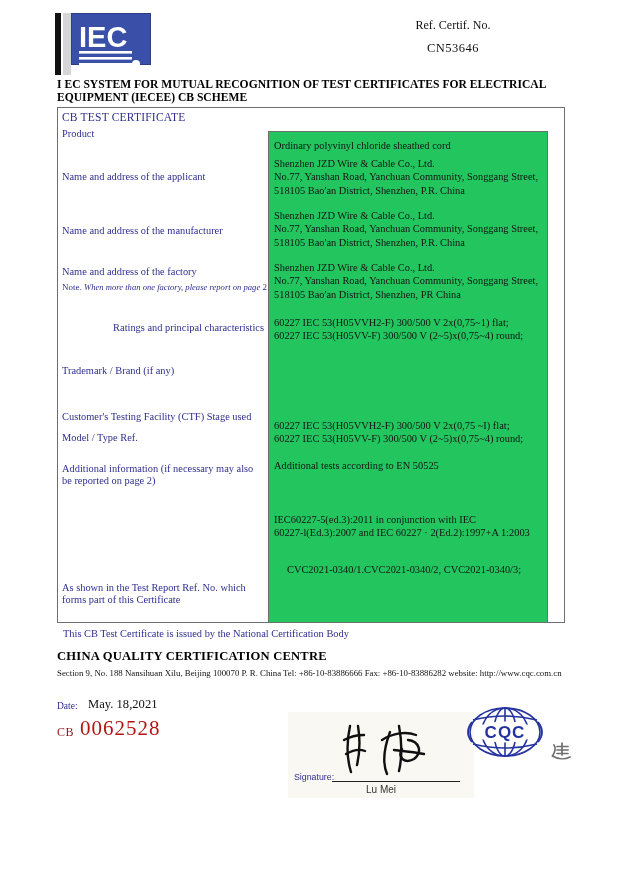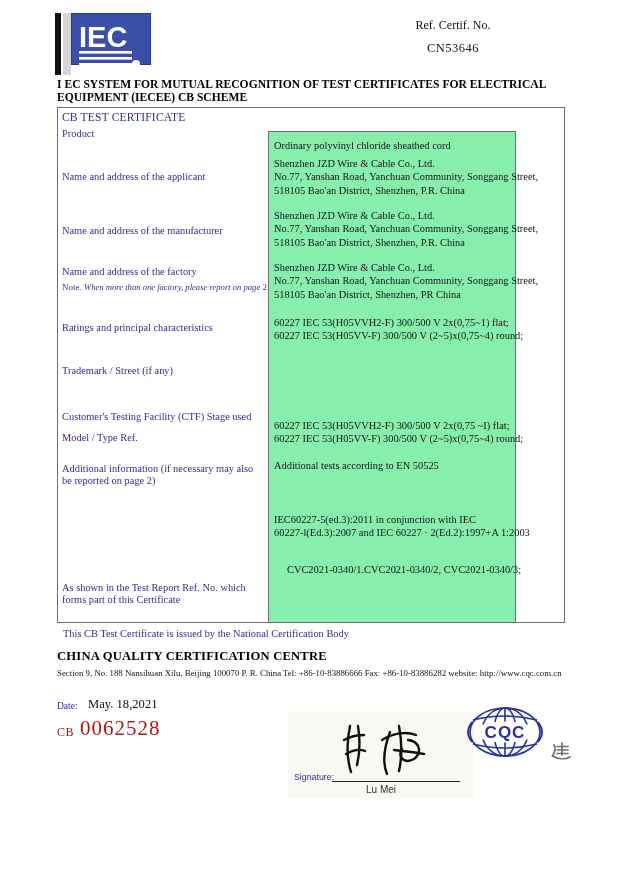--- a/index.html
+++ b/index.html
@@ -27,40 +27,40 @@
 
   
   .cert-box {
     position:absolute; left:57px; top:107px; width:508px; height:516px;
     border:1px solid #6e6e6e;
   }
   .cert-title {
     position:absolute; left:4px; top:3px; color:#2f2f8f; font-size:11.5px; letter-spacing:0.2px;
   }
   .inner-box {
-    position:absolute; left:210px; top:23px; width:248px; height:492px;
-    border:1px solid #6e6e6e; background:#86efac;
+    position:absolute; left:210px; top:23px; width:280px; height:492px;
+    border:1px solid #6e6e6e; background:#22c55e;
   }
   .lbl {
     position:absolute; left:4px; width:202px;
     color:#2f2f8f; font-size:10.4px; line-height:12px;
   }
   .note-line { position:absolute; left:4px; width:210px; color:#2f2f8f; font-size:9px; }
   .note-italic { font-style:italic; font-size:8.6px; }
   .val {
     position:absolute; left:5px; width:280px;
     color:#141414; font-size:10.4px; line-height:13.4px; white-space:pre-line;
   }
 
   .lbl.product      { top:20px; }
   .lbl.applicant    { top:63px; }
   .lbl.manufacturer { top:117px; }
   .lbl.factory      { top:158px; }
   .note-line.factory-note { top:174px; }
-  .lbl.ratings      { top:214px; }
+  .lbl.ratings      { top:214px;text-align:right; }
   .lbl.trademark    { top:257px; }
   .lbl.ctf          { top:303px; }
   .lbl.model        { top:324px; }
   .lbl.additional   { top:355px; }
   .lbl.conformity   { top:420px; }
   .lbl.testreport   { top:474px; }
 
   .val.product      { top:7px; }
   .val.applicant    { top:25px; }
   .val.manufacturer { top:77px; }
@@ -124,21 +124,21 @@
     <div class="cert-title">CB TEST CERTIFICATE</div>
 
     <div class="lbl product">Product</div>
     <div class="lbl applicant">Name and address of the applicant</div>
     <div class="lbl manufacturer">Name and address of the manufacturer</div>
     <div class="lbl factory">Name and address of the factory</div>
     <div class="note-line factory-note">
       <span>Note. </span><span class="note-italic">When more than one factory, please report on page </span><span>2</span>
     </div>
     <div class="lbl ratings">Ratings and principal characteristics</div>
-    <div class="lbl trademark">Trademark / Street (if any)</div>
+    <div class="lbl trademark">Trademark / Brand (if any)</div>
     <div class="lbl ctf">Customer's Testing Facility (CTF) Stage used</div>
     <div class="lbl model">Model / Type Ref.</div>
     <div class="lbl additional">Additional information (if necessary may also be reported on page 2)</div>
     <div class="lbl testreport">As shown in the Test Report Ref. No. which forms part of this Certificate</div>
 
     <div class="inner-box">
       <div class="val product">Ordinary polyvinyl chloride sheathed cord</div>
       <div class="val applicant">Shenzhen JZD Wire &amp; Cable Co., Ltd.
 No.77, Yanshan Road, Yanchuan Community, Songgang Street,
 518105 Bao'an District, Shenzhen, P.R. China</div>

